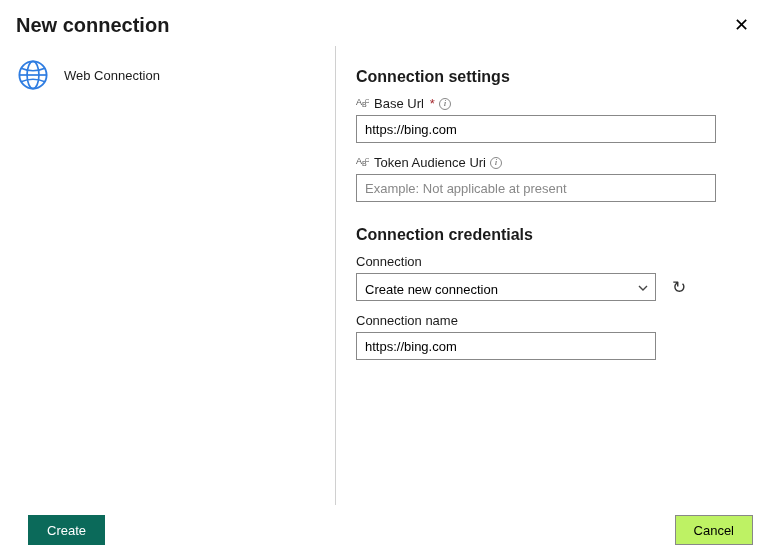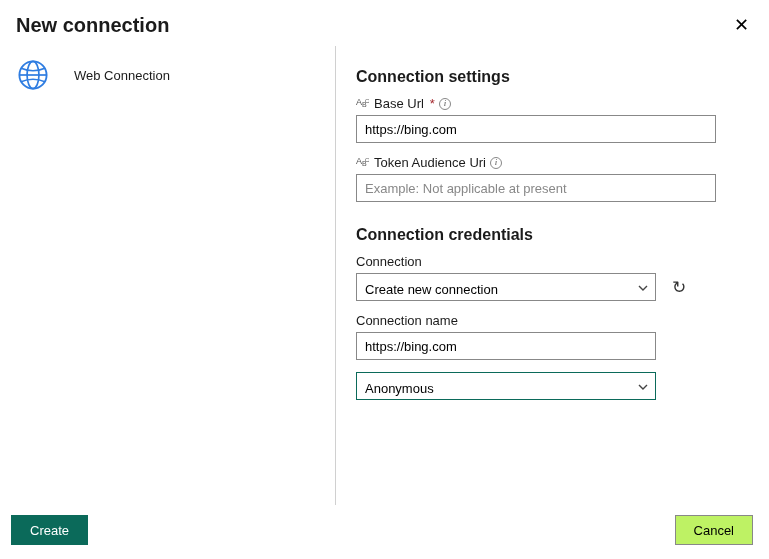--- a/index.html
+++ b/index.html
@@ -45,21 +45,21 @@
     }
     .left-pane {
       width: 320px;
       padding-top: 8px;
       padding-right: 12px;
       border-right: 1px solid #d0d0d0;
     }
     .conn-item {
       display: flex;
       align-items: center;
-      gap: 24px;
+      gap: 14px;
       padding: 4px 0;
     }
     .globe {
       width: 34px;
       height: 34px;
       flex-shrink: 0;
     }
     .conn-item-label {
       font-size: 13px;
     }
@@ -164,21 +164,21 @@
       border: none;
       font-size: 17px;
       cursor: pointer;
       color: #333;
     }
     .name-input { max-width: 300px; }
     .dlg-footer {
       display: flex;
       align-items: center;
       justify-content: space-between;
-      padding: 10px 16px 14px 11px;
+      padding: 10px 16px 14px 28px;
       gap: 8px;
     }
     .btn {
       height: 30px;
       padding: 0 18px;
       font-size: 13px;
       cursor: pointer;
       border: 1px solid #888;
       background: #bef264;
     }
@@ -274,30 +274,20 @@
       </div>
 
       <div class="field">
         <div class="field-label">
           <span>Connection name</span>
         </div>
         <input type="text" class="text-input name-input" value="https://bing.com" style="">
       </div>
 
       <div class="field">
-        <div class="select-wrap full">
-          <button class="select-input accent">
-            <span>Anonymous</span>
-          </button>
-          <span class="chev">
-            <svg width="10" height="6" viewBox="0 0 10 6">
-                <path d="M1 1 L5 5 L9 1" fill="none" stroke="#444" stroke-width="1.4"></path>
-              </svg>
-          </span>
-        </div>
       </div>
 
     </div>
   </div>
 
   <div class="dlg-footer">
     <button class="btn primary">Create</button>
     <button class="btn">Cancel</button>
   </div>
 

